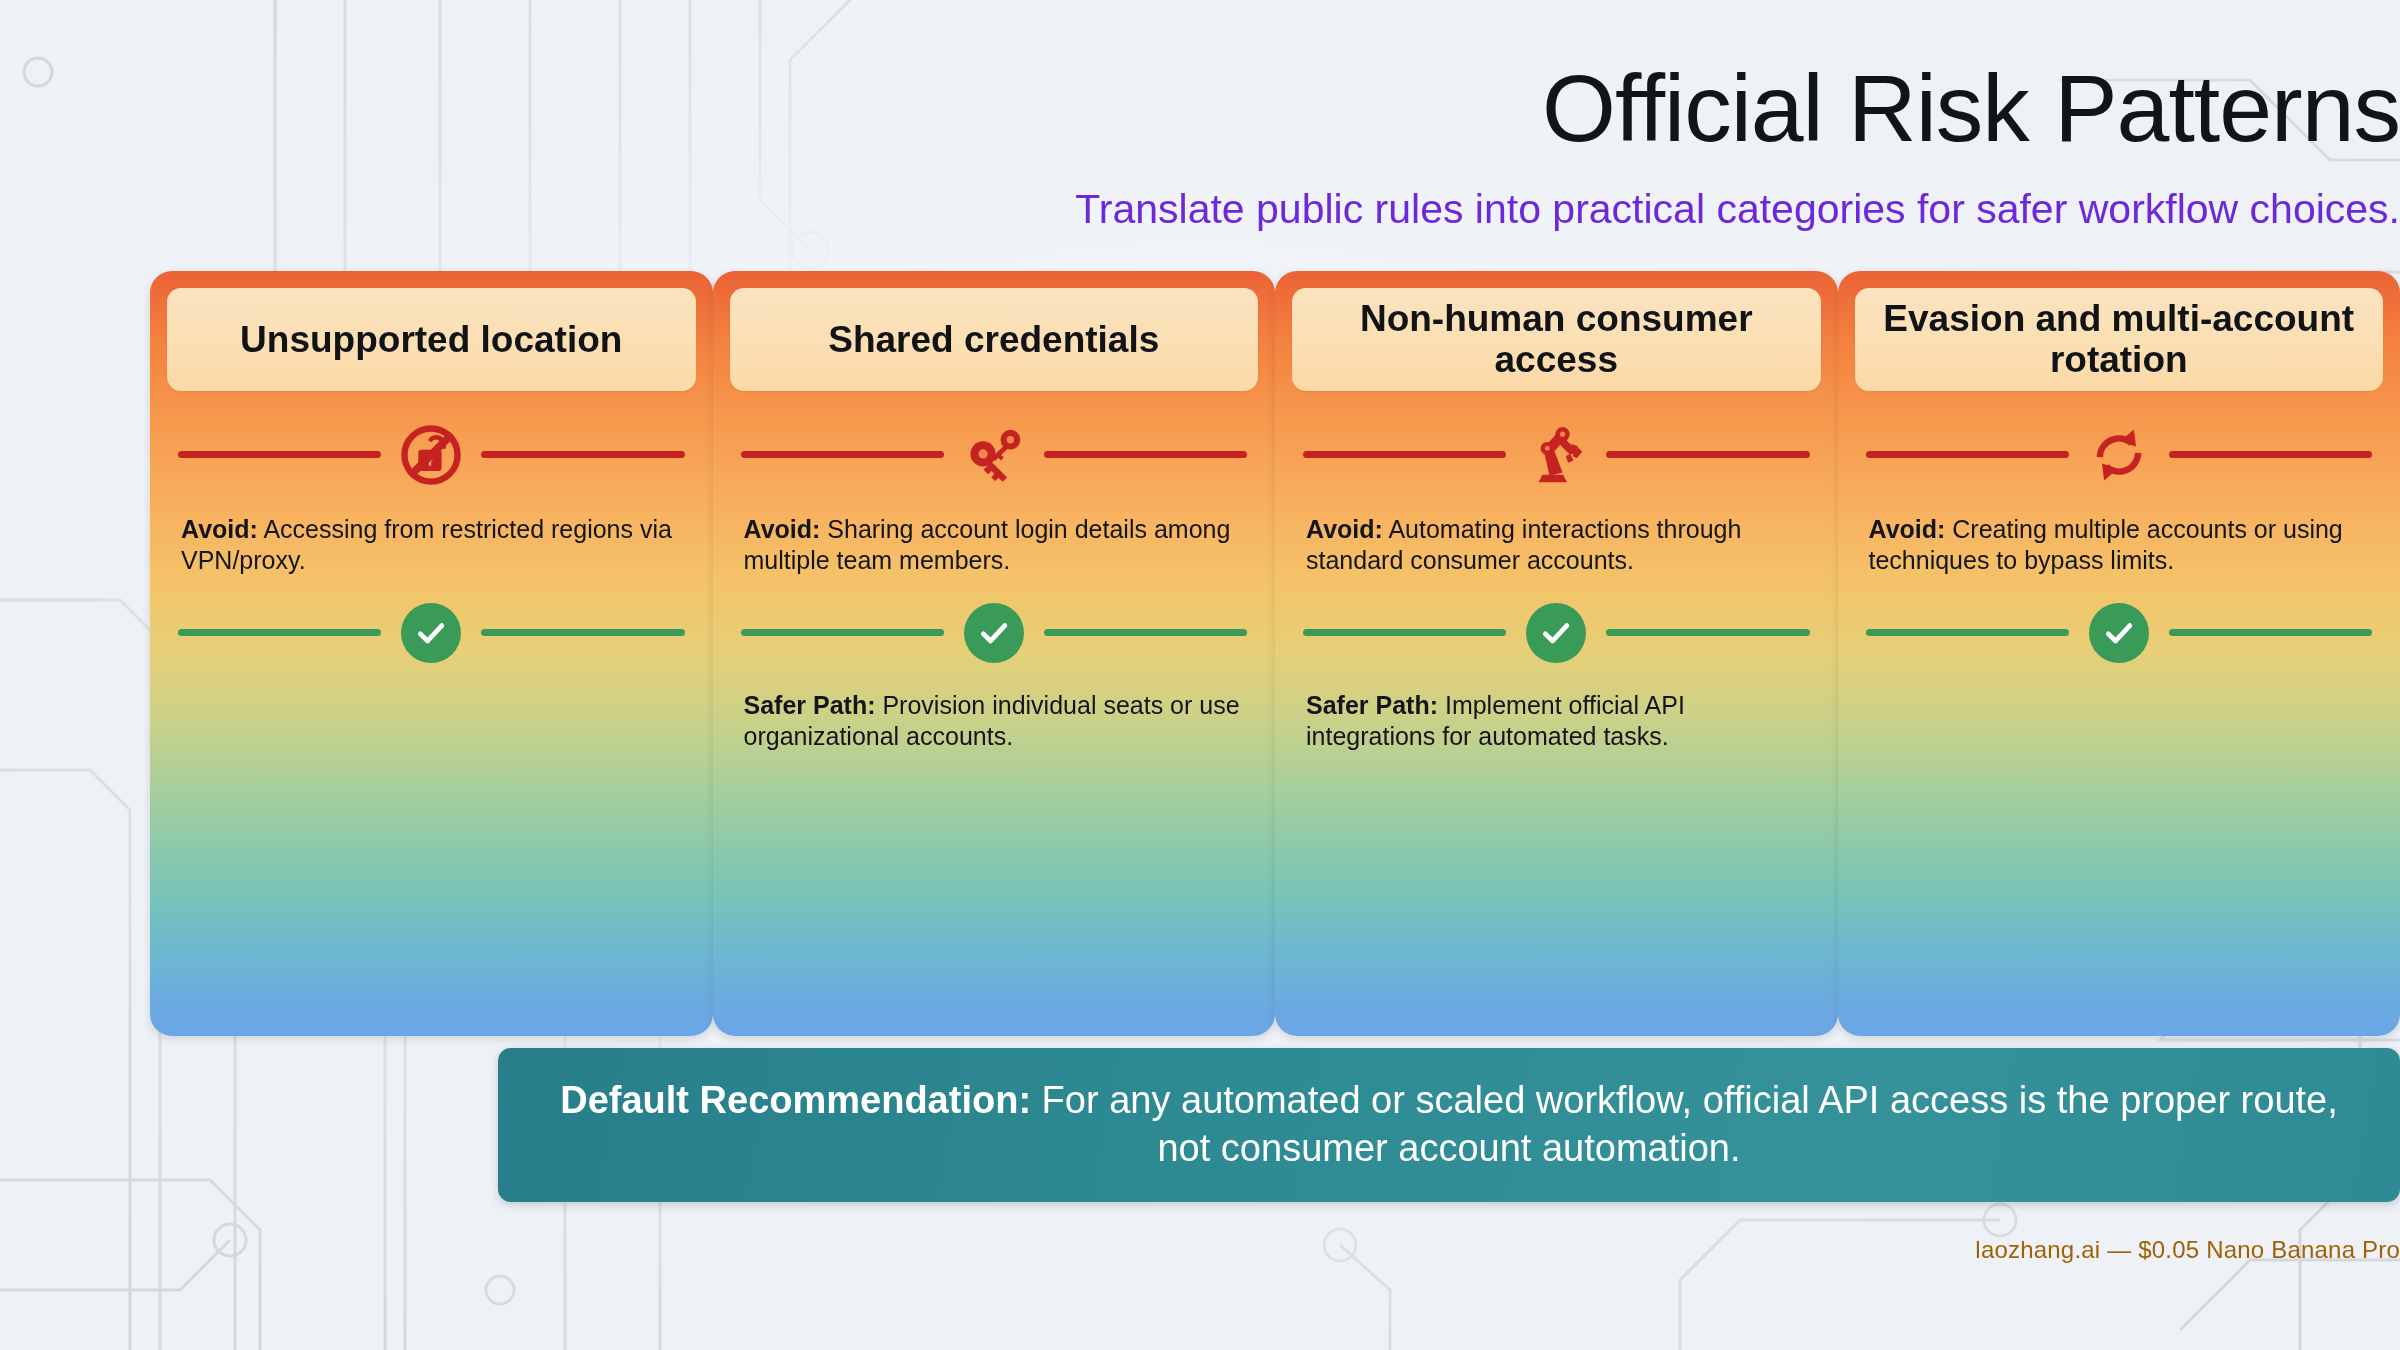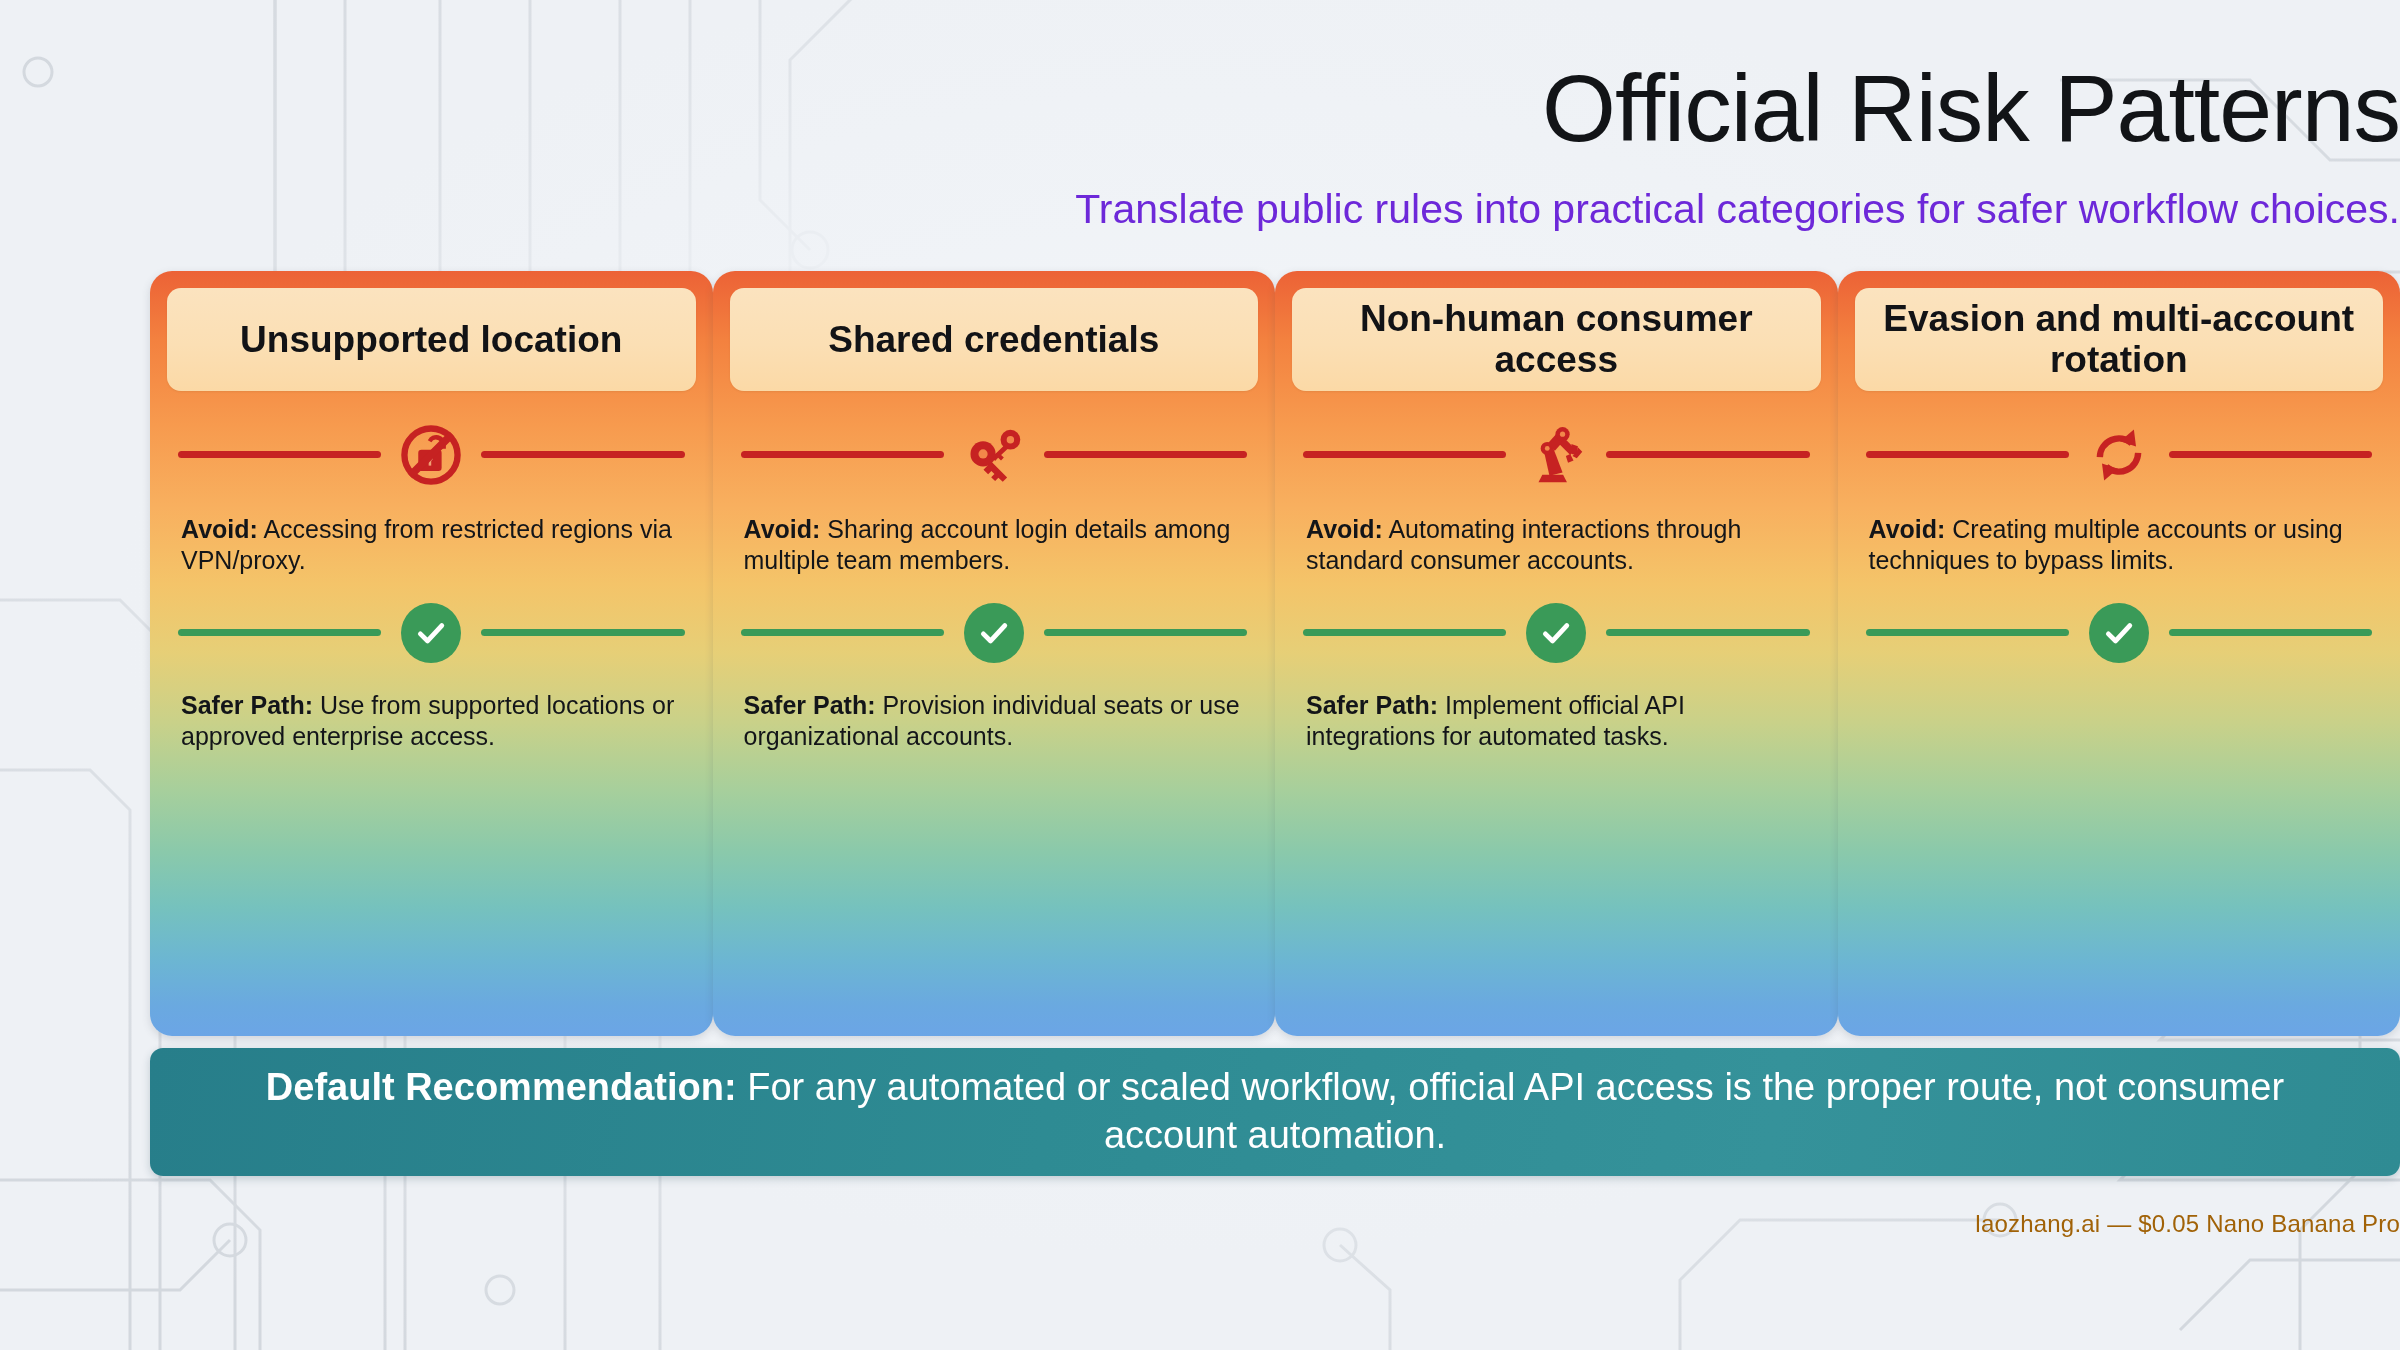--- a/index.html
+++ b/index.html
@@ -164,28 +164,28 @@
     color: #131519;
     padding: 0 14px;
   }
   .body-text.avoid { margin-top: 22px; }
   .body-text.safer { margin-top: 20px; }
   .body-text b { font-weight: bold; }
 
   
   .banner {
     margin-top: 12px;
-    width: 2250px;
+    width: 1902px;
     min-height: 118px;
     border-radius: 13px;
     background: linear-gradient(100deg, #277e8a 0%, #2e8b93 40%, #35929a 72%, #2f8b93 100%);
     display: flex;
     align-items: center;
     justify-content: center;
-    padding: 16px 48px;
+    padding: 29px 48px;
     box-shadow: 0 3px 8px rgba(30,70,85,0.22);
   }
 
   .banner-text {
     color: #ffffff;
     font-size: 38px;
     line-height: 1.26;
     text-align: center;
   }
   .banner-text b { font-weight: bold; }
@@ -294,24 +294,20 @@
         <span class="icon-slot">
           <span class="check-circle">
             <svg width="34" height="34" viewBox="0 0 24 24">
               <path d="M4.5 12.6 L9.6 17.6 L19.6 6.8" fill="none" stroke="#ffffff" stroke-width="3.4" stroke-linecap="round" stroke-linejoin="round"></path>
             </svg>
           </span>
         </span>
         <span class="rule"></span>
       </div>
 
-      <p class="body-text safer">
-        <b>Safer Path:</b> 
-        <span>Use from supported locations or approved enterprise access.</span>
-      </p>
     </div>
 
     <div class="card">
       <div class="card-header">
         <div class="card-title">Shared credentials</div>
       </div>
 
       <div class="divider avoid">
         <span class="rule"></span>
         <span class="icon-slot">

